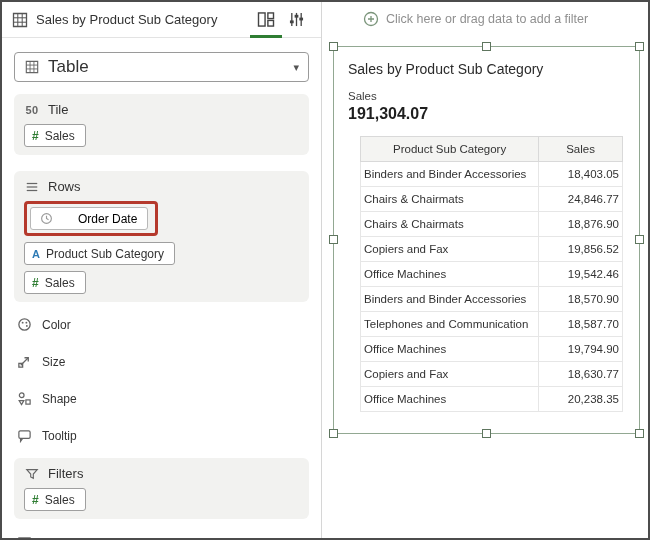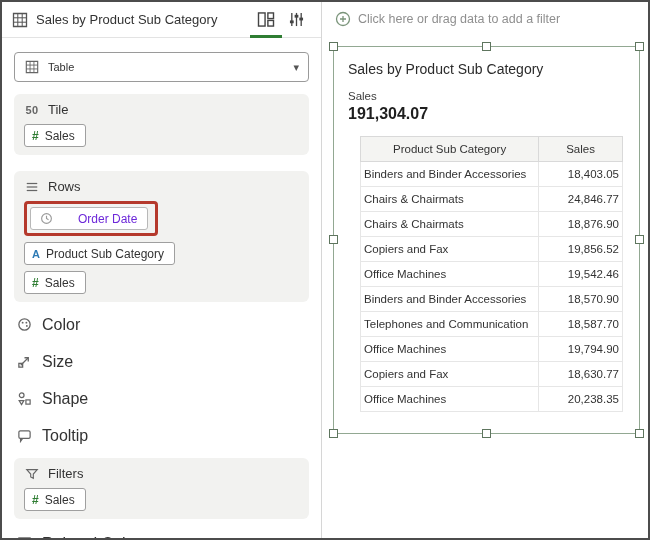--- a/index.html
+++ b/index.html
@@ -10,46 +10,46 @@
 
   
   .left { position:absolute; left:0; top:0; bottom:0; width:320px; border-right:1px solid #d6d6d6; background:#fff; }
   .panel-header { height:36px; display:flex; align-items:center; gap:8px; padding:0 10px 0 10px; border-bottom:1px solid #e3e3e3; }
   .panel-title { font-size:13px; color:#333; flex:1; white-space:nowrap; overflow:hidden; }
   .hicons { display:flex; align-items:stretch; height:36px; }
   .hicon { display:inline-flex; align-items:center; padding:0 7px; cursor:pointer; border-bottom:3px solid transparent; padding-top:3px; }
   .hicon.active { border-bottom-color:var(--active-tab-green,#2e7d32); }
 
   .viz-type { margin:14px 12px 0; height:30px; border:1px solid #9a9a9a; border-radius:4px; display:flex; align-items:center; gap:8px; padding:0 9px; cursor:pointer; background:#fff; }
-  .viz-type-label { font-size:11px; color:#333; flex:1; }
+  .viz-type-label { font-size:17px; color:#333; flex:1; }
   .chevron { color:#555; font-size:11px; }
 
   .section { margin:12px 12px 0; background:#f2f2f0; border-radius:6px; padding:7px 10px 8px; }
   .section.tight { margin-top:16px; }
   .section-head { display:flex; align-items:center; gap:8px; font-size:13px; color:#333; height:17px; }
   .sicon { width:16px; display:inline-flex; justify-content:center; align-items:center; color:#666; flex:none; }
   .tile-glyph { font-size:11px; font-weight:700; color:#666; letter-spacing:0.5px; }
 
   .chip { display:inline-flex; align-items:center; gap:6px; height:23px; padding:0 10px 0 7px; background:#fff; border:1px solid #9f9f9f; border-radius:3px; font-size:12px; color:#333; cursor:pointer; white-space:nowrap; }
   .chip-line { margin-top:6px; }
   .glyph-hash { color:var(--measure-green,#2f7d33); font-weight:700; font-size:12px; }
   .glyph-attr { color:var(--attribute-blue,#2e7bb5); font-weight:700; font-size:11px; }
-  .chip.disabled { color:#6d28d9; border-color:#b8b8b8;gap:24px; }
+  .chip.disabled { color:#000000; border-color:#b8b8b8;gap:24px; }
 
   .annotation { display:inline-block; border:3px solid var(--annotation,#b5392c); border-radius:4px; padding:3px; width:134px; margin-top:6px; }
   .annotation .chip { margin-top:0; }
 
   .props { margin-top:4px; }
-  .prop-row { display:flex; align-items:center; gap:10px; padding:0 14px; height:37px; font-size:16px; color:#333; cursor:pointer; }
+  .prop-row { display:flex; align-items:center; gap:10px; padding:0 14px; height:37px; font-size:12px; color:#333; cursor:pointer; }
 
   .related-row { margin-top:6px; }
 
   
   .canvas { position:absolute; left:321px; top:0; right:0; bottom:0; background:#fff; }
-  .filter-bar { height:34px; display:flex; align-items:center; gap:7px; padding:0 12px; font-size:12.5px; color:#8f8f8f; cursor:pointer; }
+  .filter-bar { height:34px; display:flex; align-items:center; gap:7px; padding:0 12px; font-size:12.5px; color:#8f8f8f; cursor:pointer;margin-left:28px; }
 
   .viz { position:absolute; left:10px; top:44px; right:8px; bottom:104px; border:1px solid var(--selection,#92a892); background:#fff; padding:14px 14px; cursor:pointer; }
   .handle { position:absolute; width:9px; height:9px; background:#fff; border:1px solid #5e755e; }
   .h-tl { left:-5px; top:-5px; } .h-tm { left:calc(50% - 5px); top:-5px; } .h-tr { right:-5px; top:-5px; }
   .h-ml { left:-5px; top:calc(50% - 5px); } .h-mr { right:-5px; top:calc(50% - 5px); }
   .h-bl { left:-5px; bottom:-5px; } .h-bm { left:calc(50% - 5px); bottom:-5px; } .h-br { right:-5px; bottom:-5px; }
 
   .viz-title { font-size:14px; color:#2b2b2b; }
   .metric-label { margin-top:13px; font-size:11.5px; color:#3c3c3c; }
   .metric-value { margin-top:3px; font-size:16px; font-weight:700; color:#1f1f1f; }

